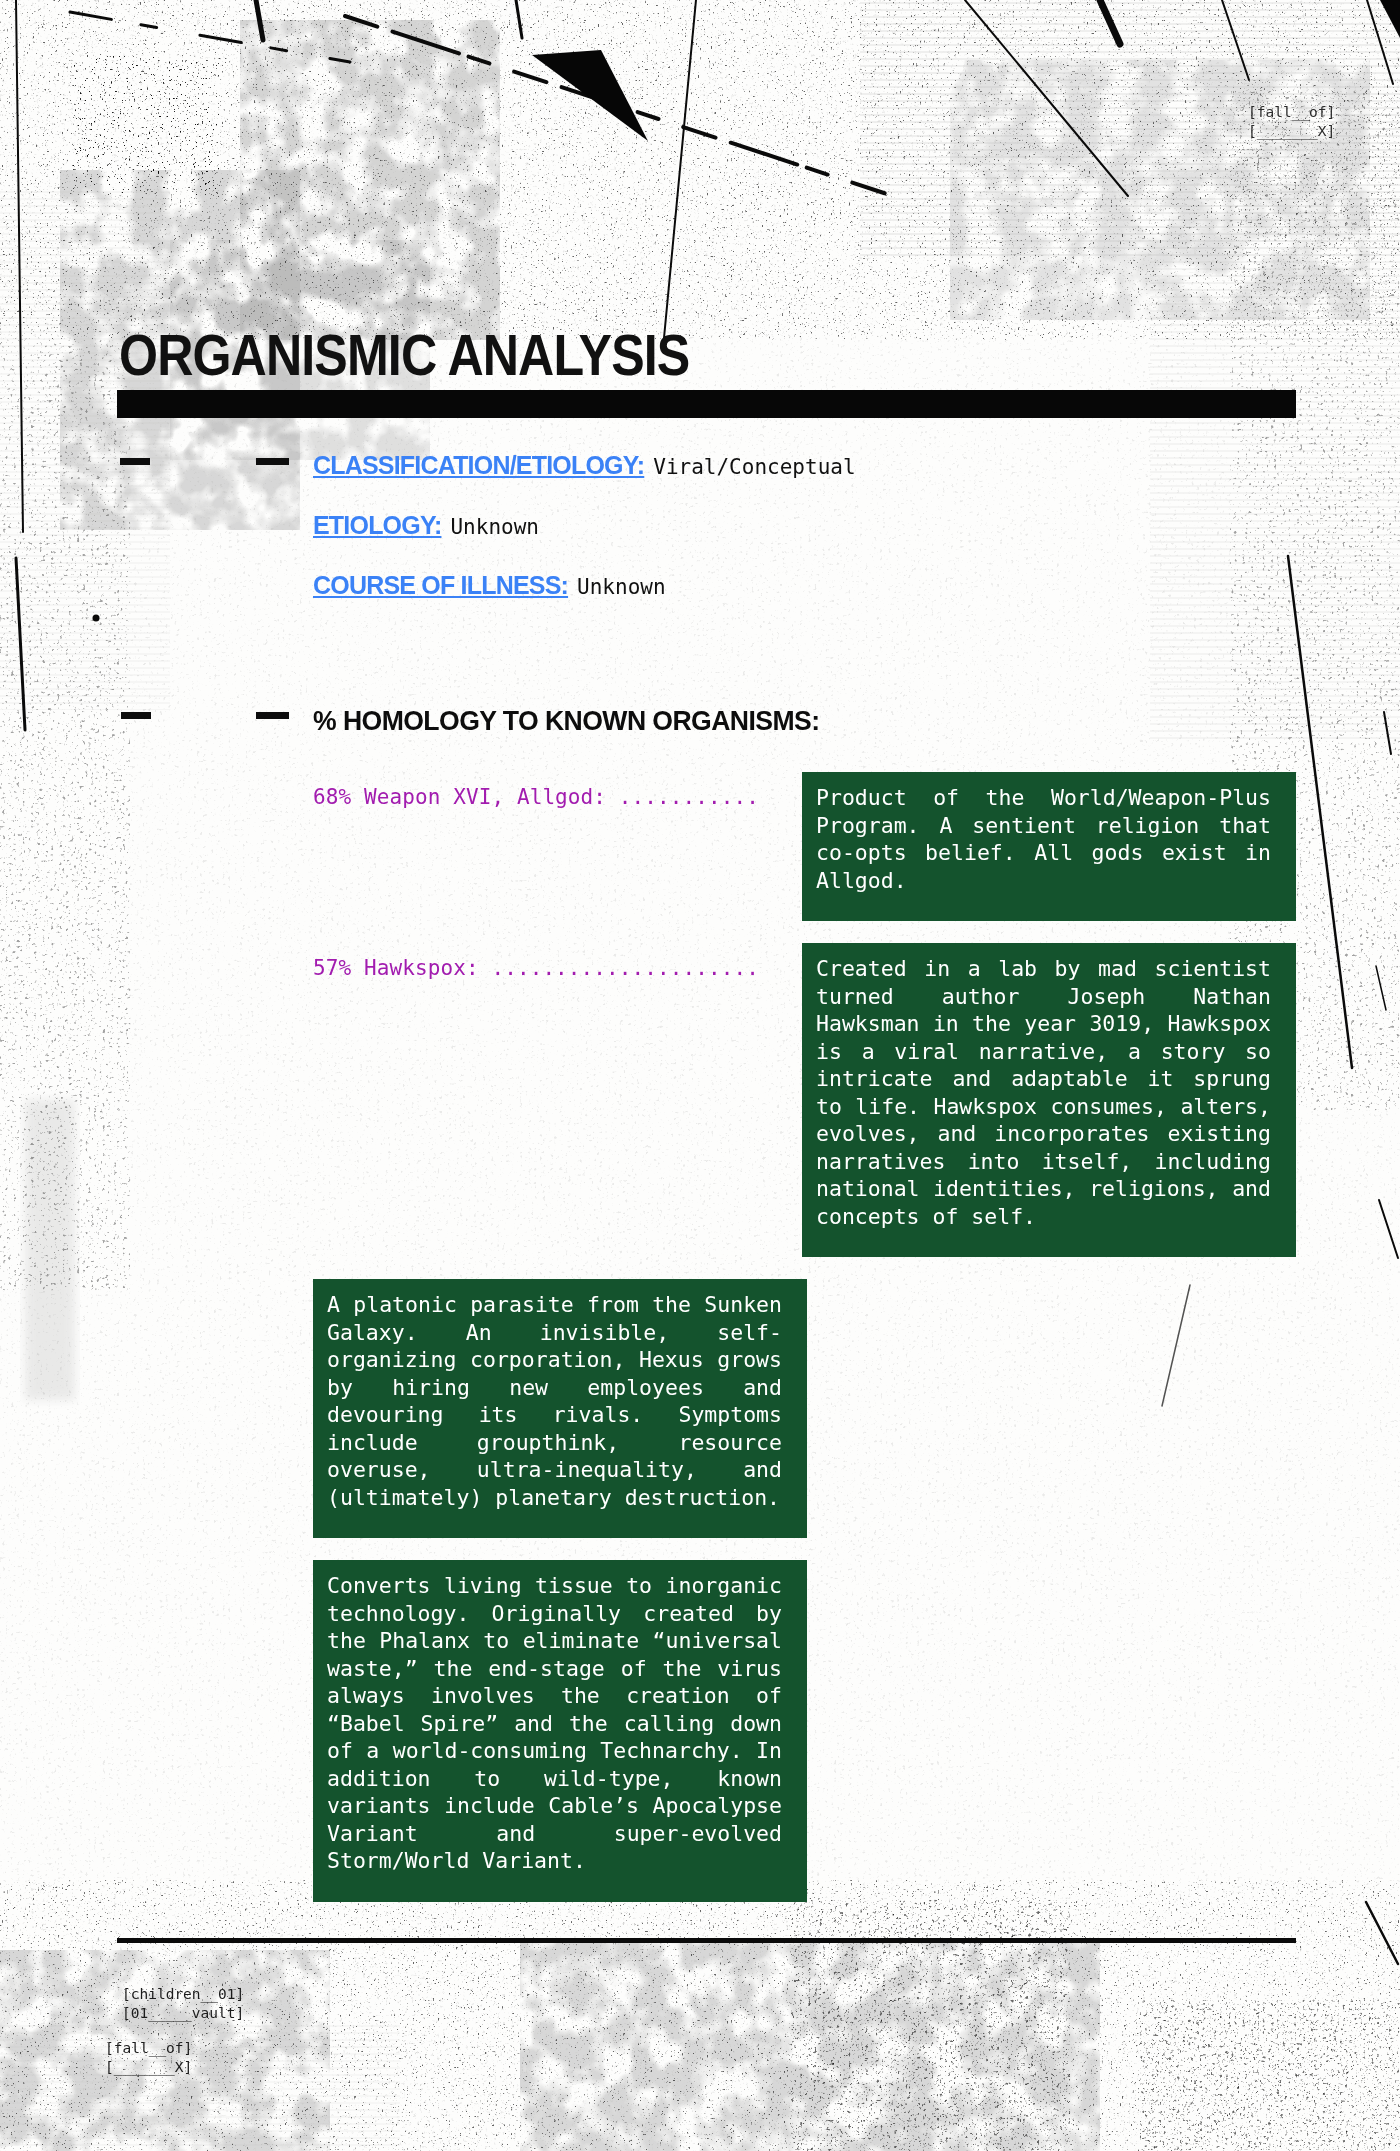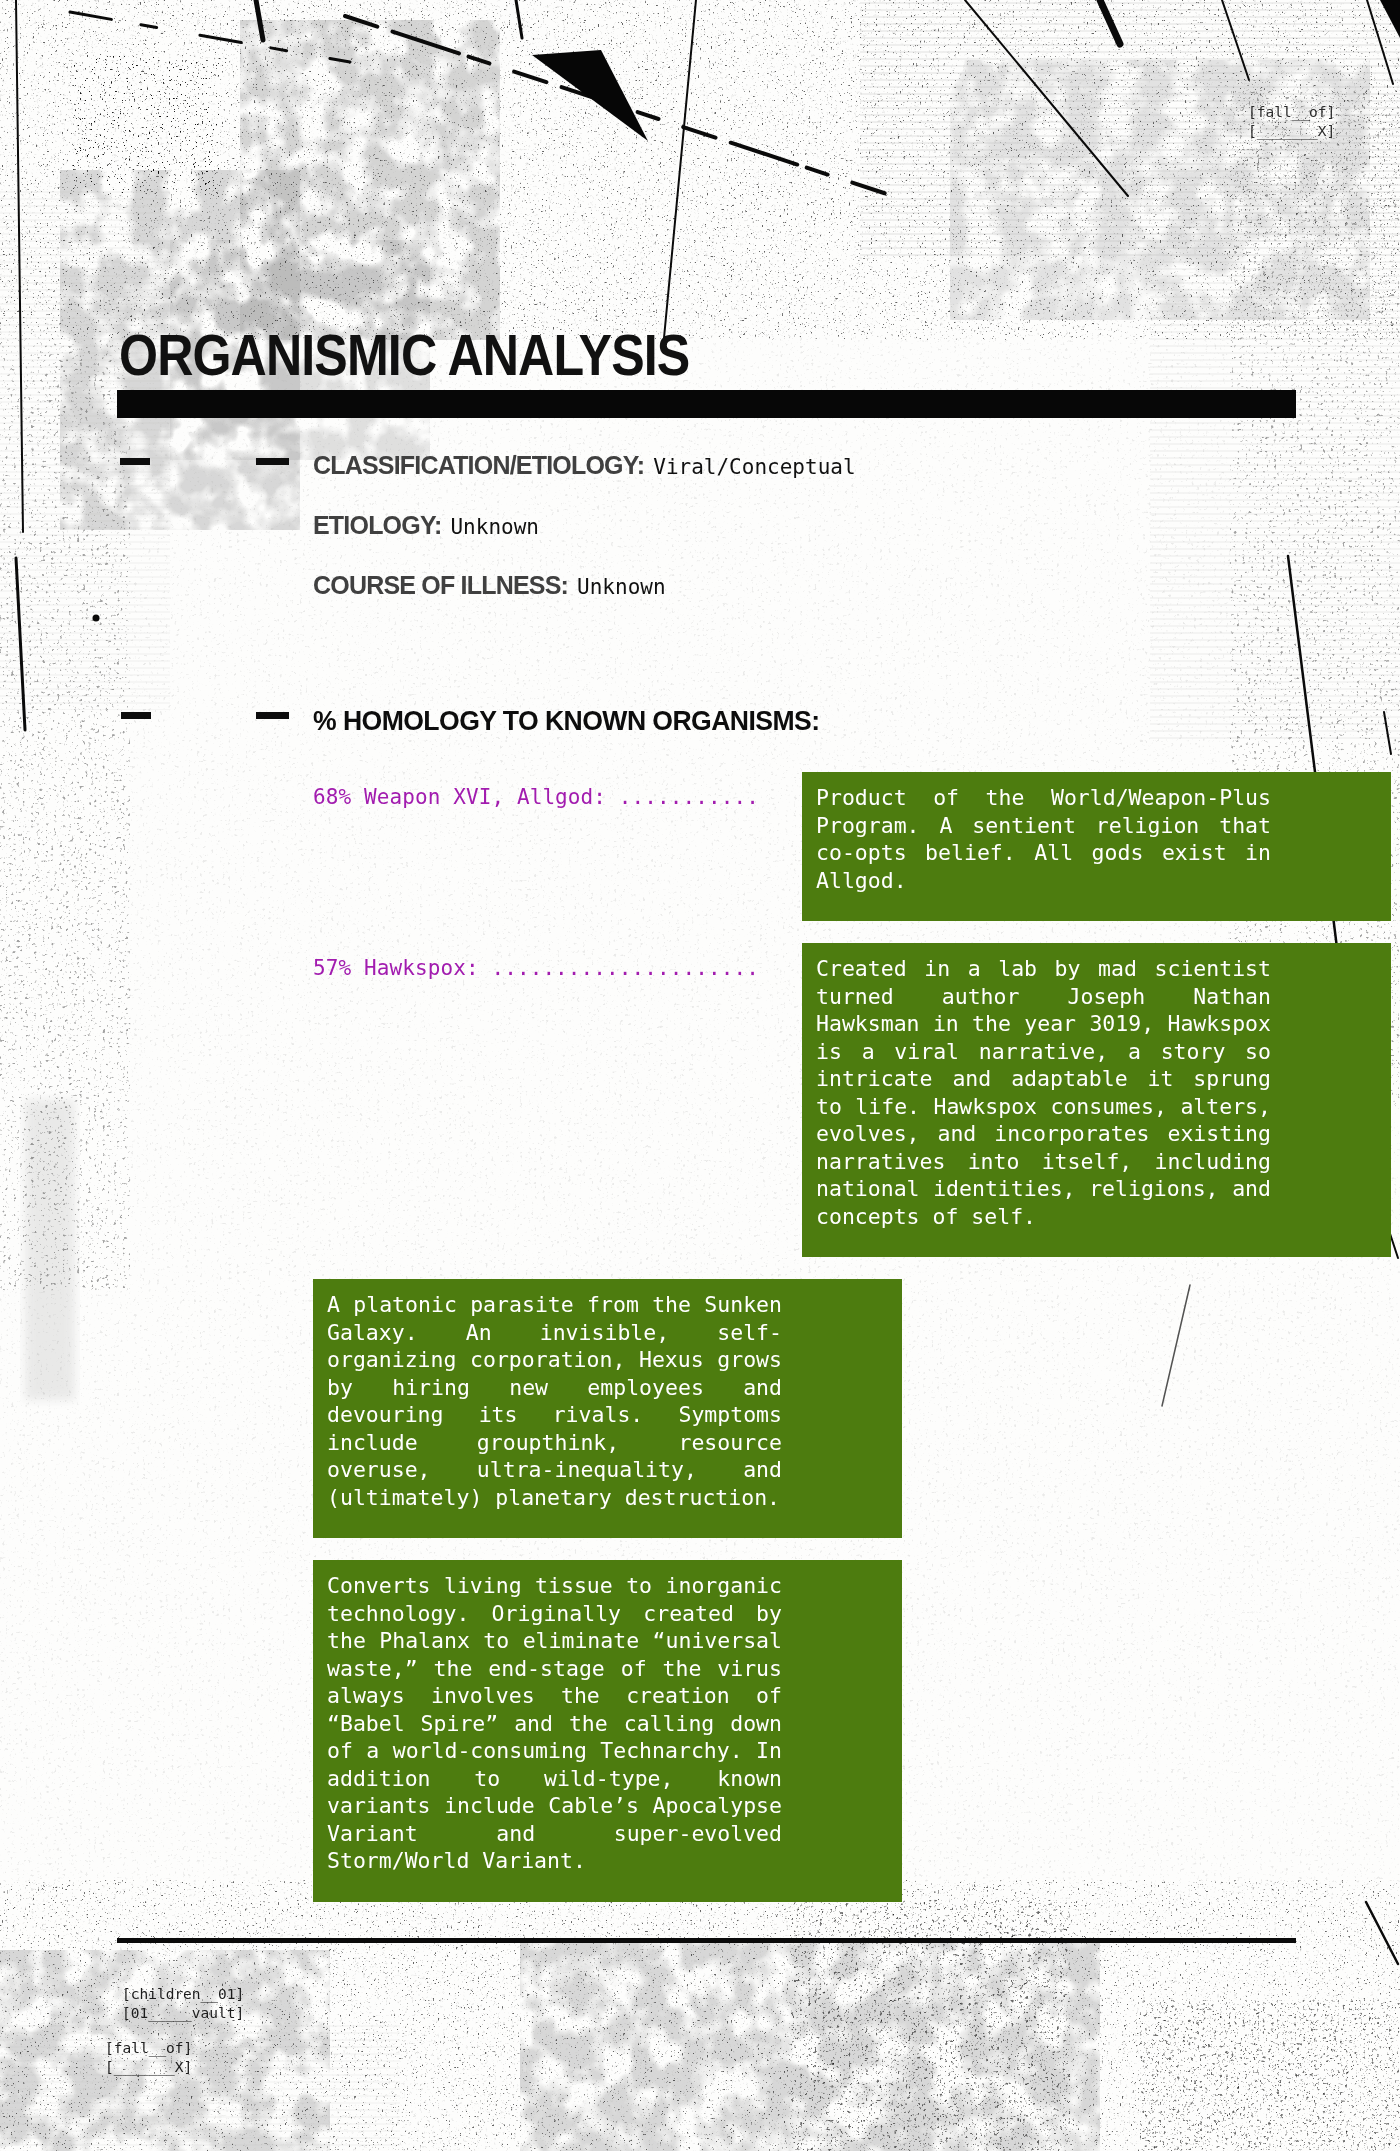--- a/index.html
+++ b/index.html
@@ -31,40 +31,40 @@
   }
 
   .dash{position:absolute;height:7px;background:#0d0d0d;}
   .dash.c1{left:120px;top:458px;width:30px;}
   .dash.c2{left:256px;top:458px;width:33px;}
   .dash.h1{left:121px;top:712px;width:30px;}
   .dash.h2{left:256px;top:712px;width:33px;}
 
   .class-section{position:absolute;left:313px;top:450px;}
   .class-row{line-height:30px;margin-bottom:26px;white-space:nowrap;}
-  .class-label{font-weight:700;font-size:25px;letter-spacing:-.8px;color:#404040;}
+  .class-label{font-weight:700;font-size:25px;letter-spacing:-.8px;color:#3b82f6;text-decoration:underline;}
   .class-value{font-size:21px;color:#111;margin-left:9px;}
 
   h2.homology-heading{
     position:absolute;left:313px;top:705px;margin:0;
     font-size:28px;font-weight:700;letter-spacing:-.6px;
     transform:scaleX(.95);transform-origin:left top;
     color:#0d0d0d;white-space:nowrap;
   }
 
   .entries{position:absolute;left:313px;top:772px;width:983px;}
   .entry{display:flex;align-items:flex-start;margin-bottom:22px;}
   .e-label{
     width:489px;flex:none;
     font-size:21px;line-height:27.5px;padding-top:12px;
     color:#a21caf;white-space:pre;letter-spacing:.1px;
   }
   .e-box{
-    flex:none;width:589px;box-sizing:border-box;
-    background:#4d7c0f;color:#ffffff;
+    flex:none;width:494px;box-sizing:border-box;
+    background:#14532d;color:#ffffff;
     padding:12px 25px 27px 14px;
     font-size:21.5px;line-height:27.5px;
     text-align:justify;
   }
   .e-box p{margin:0;width:455px;}
 
   .footer-rule{position:absolute;left:117px;top:1938px;width:1179px;height:5px;background:#0a0a0a;}
   .footer-tag{position:absolute;font-size:14.5px;line-height:19px;color:#1c1c1c;white-space:pre;}
   .footer-tag.b1{left:122px;top:1985px;}
   .footer-tag.b2{left:105px;top:2039px;}

